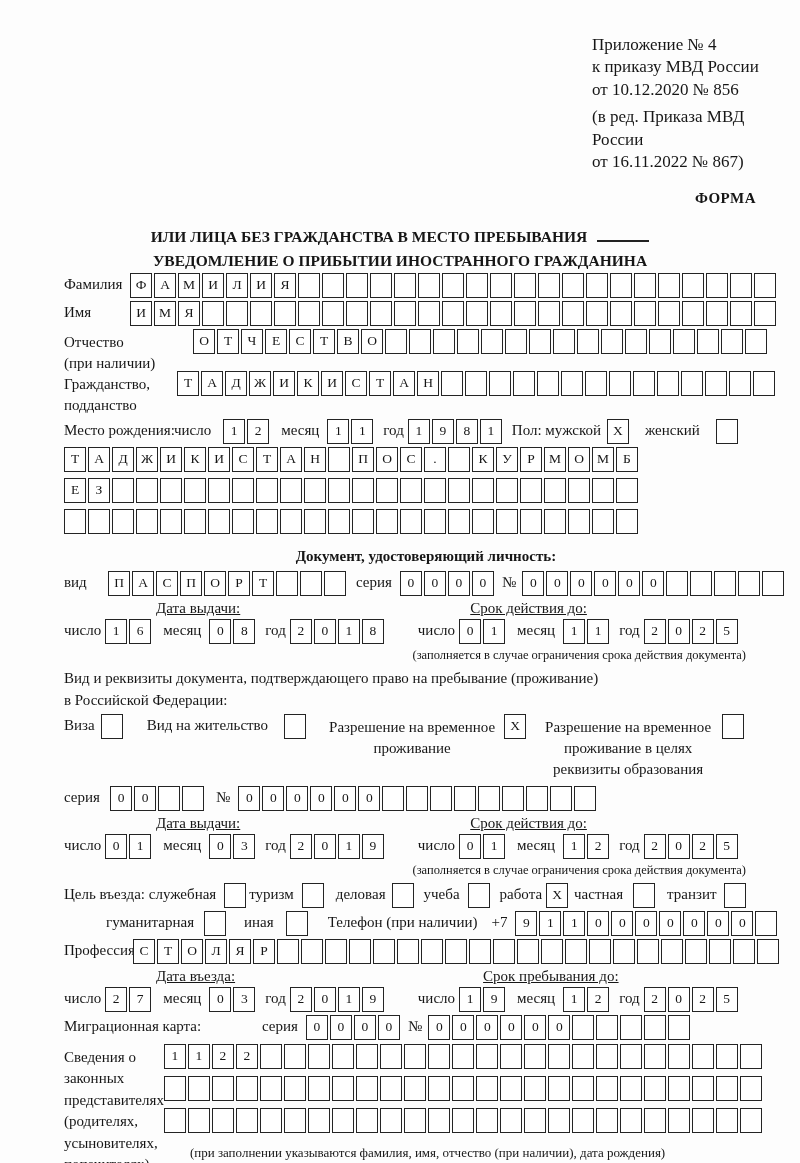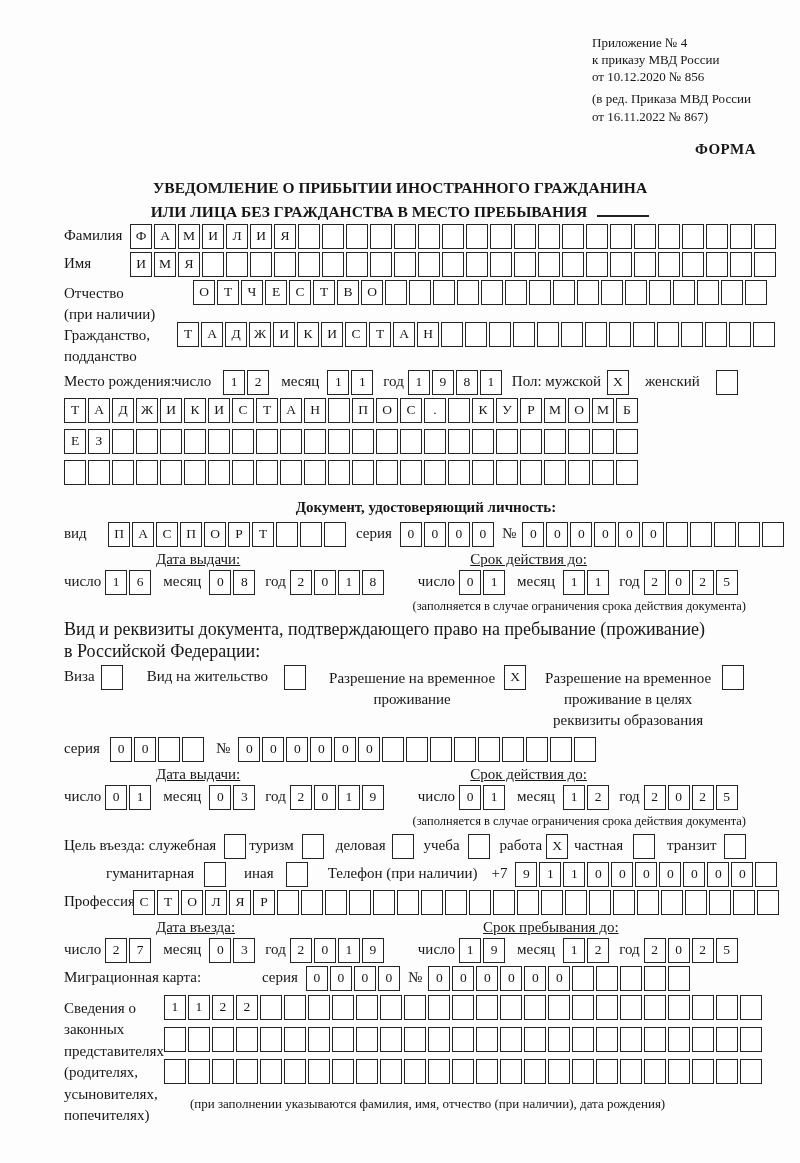--- a/index.html
+++ b/index.html
@@ -3,21 +3,21 @@
 <meta charset="utf-8">
 <style>
   * { box-sizing: border-box; margin: 0; padding: 0; }
   html, body { background: #ffffff; }
   .page {
     width: 800px; height: 1163px; margin: 0 auto; background: #fdfdfd;
     font-family: "Liberation Serif", "DejaVu Serif", serif;
     color: #161616; position: relative; overflow: hidden;
     padding: 34px 12px 10px 64px;
   }
-  .appendix { width: 196px; margin-left: auto; font-size: 13px; line-height: 1.32; }
+  .appendix { width: 196px; margin-left: auto; font-size: 17px; line-height: 1.32; }
   .appendix .ed { margin-top: 5px; }
   .forma { text-align: right; font-weight: bold; font-size: 15px; letter-spacing: .5px; margin: 16px 32px 0 0; }
   .title { margin: 18px -12px 0 -64px; text-align: center; font-weight: bold; font-size: 15.5px; line-height: 1.55; }
   .blank-underline { display: inline-block; width: 52px; height: 13px; border-bottom: 2px solid #222; margin-left: 10px; }
   .section-title { margin: 20px 0 12px -22px; font-weight: bold; font-size: 15px; letter-spacing: .6px; white-space: nowrap; }
 
   .frow { display: flex; align-items: flex-start; margin-bottom: 3px; }
   .lab { font-size: 15px; padding-top: 3px; white-space: nowrap; }
   .lab2 { font-size: 15px; line-height: 21px; padding-top: 3px; }
   .tight2 { margin-bottom: -3px; }
@@ -25,43 +25,43 @@
   .cell {
     width: 22px; height: 25px; flex: none; border: 1.8px solid #242424; margin-right: 2px;
     display: inline-flex; align-items: center; justify-content: center;
     font-size: 13.5px; background: #fff;
   }
   .cellcol .cells { display: flex; margin-bottom: 6px; }
   .center-bold { text-align: center; font-weight: bold; font-size: 15px; margin: 8px 0 6px; }
   .hdr-row { margin-bottom: 2px; }
   .hdr-row .lab { padding-top: 0; line-height: 18px; text-decoration: underline; }
   .note-right { text-align: right; font-size: 12.5px; line-height: 16px; margin: 0 42px 5px 0; }
-  .textline { font-size: 18px; line-height: 20px; margin-bottom: 2px; }
+  .textline { font-size: 15px; line-height: 20px; margin-bottom: 2px; }
   .permit-col { text-align: center; font-size: 15px; line-height: 21px; padding-top: 3px; }
   .rep-label { width: 112px; font-size: 15px; line-height: 21.5px; padding-top: 3px; }
   .rep-note { font-size: 13px; margin: 8px 0 0 26px; }
 </style>
 </head>
 <body>
 
 <div class="page">
 
   <div class="appendix">
     <div>Приложение № 4</div>
     <div>к приказу МВД России</div>
     <div>от 10.12.2020 № 856</div>
     <div class="ed">(в ред. Приказа МВД России</div>
     <div>от 16.11.2022 № 867)</div>
   </div>
 
   <div class="forma">ФОРМА</div>
 
   <div class="title">
+    <div><span>ИЛИ ЛИЦА БЕЗ ГРАЖДАНСТВА В МЕСТО ПРЕБЫВАНИЯ</span><span class="blank-underline"></span></div>
     <div>УВЕДОМЛЕНИЕ О ПРИБЫТИИ ИНОСТРАННОГО ГРАЖДАНИНА</div>
-    <div><span>ИЛИ ЛИЦА БЕЗ ГРАЖДАНСТВА В МЕСТО ПРЕБЫВАНИЯ</span><span class="blank-underline"></span></div>
   </div>
 
 
   <div class="frow">
     <span class="lab" style="width:66px">Фамилия</span>
     <span class="cells">
         <span class="cell">Ф</span>
         <span class="cell">А</span>
         <span class="cell">М</span>
         <span class="cell">И</span>

